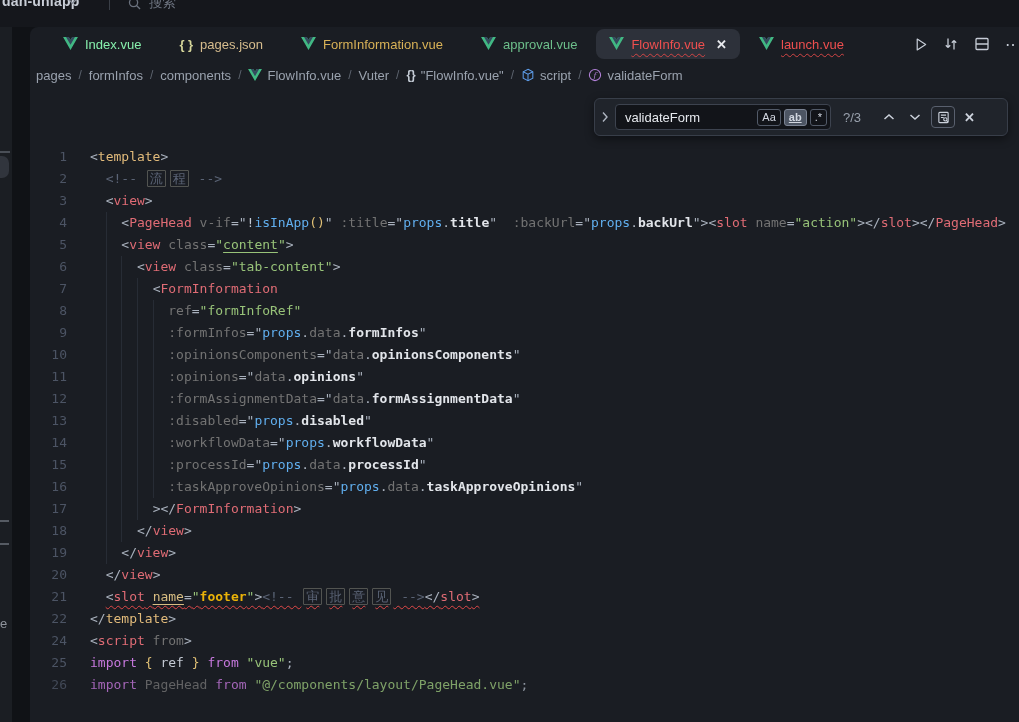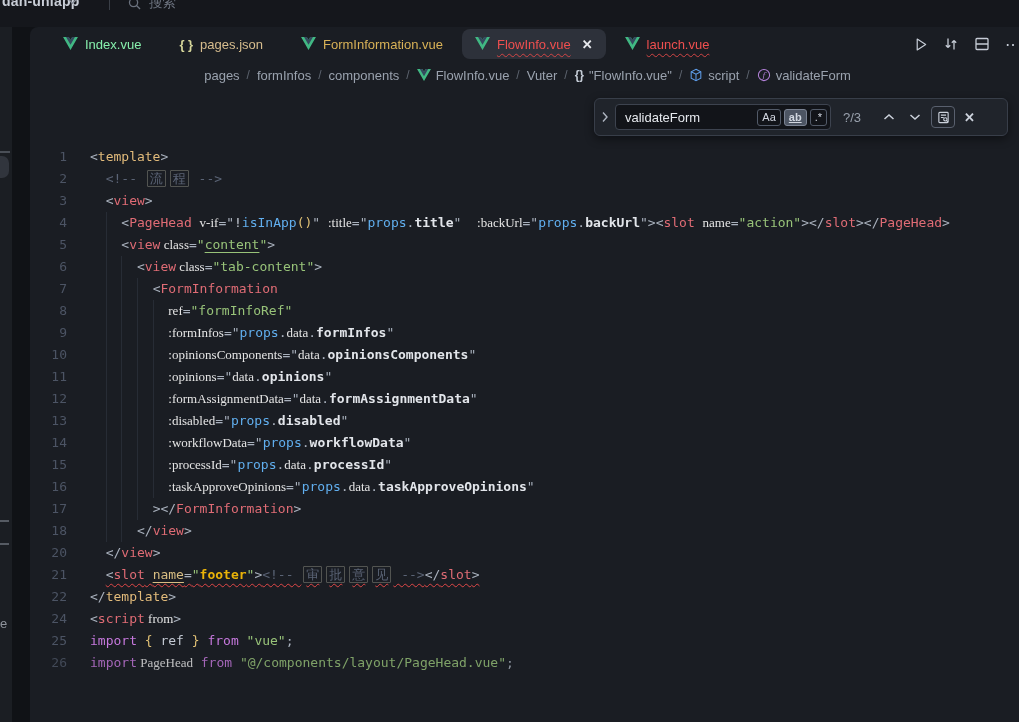--- a/index.html
+++ b/index.html
@@ -29,21 +29,21 @@
   .tab { display:flex; align-items:center; gap:7px; padding:0 19px; height:34px; font-size:13px; cursor:pointer; white-space:nowrap; }
   .tab.active { background:#2d313a; border-radius:8px; height:30px; padding:0 13px; }
   .tab-label.err { text-decoration:underline; text-decoration-style:wavy; text-decoration-color:#d24545; text-decoration-thickness:1px; text-underline-offset:4px; text-decoration-skip-ink:none; }
   .tab-close { color:#e8eaee; font-weight:700; font-size:13px; margin-left:4px; }
   .json-braces { color:#d6d69a; font-weight:700; font-size:13px; }
   .actions { margin-left:auto; display:flex; align-items:center; gap:15px; padding-right:2px; }
   .act { color:#c6ccd6; display:flex; align-items:center; }
   .act-more { font-size:16px; color:#c6ccd6; letter-spacing:1px; width:12px; overflow:hidden; }
 
   
-  .breadcrumb { display:flex; align-items:center; height:28px; padding-left:6px; font-size:13px; color:#9aa2ae; white-space:nowrap;justify-content:center; }
+  .breadcrumb { display:flex; align-items:center; height:28px; padding-left:6px; font-size:13px; color:#9aa2ae; white-space:nowrap; }
   .bc-item { display:flex; align-items:center; gap:5px; cursor:pointer; }
   .bc-sep { color:#5d646f; margin:0 7px; font-size:12px; }
 
   
   .find { position:absolute; top:71px; right:11px; width:414px; height:38px; background:#20242b; border:1px solid #383e49; border-radius:6px; box-shadow:0 3px 10px rgba(0,0,0,.45); display:flex; align-items:center; z-index:5; }
   .find-expand { width:20px; display:flex; justify-content:center; color:#aeb5c0; }
   .find-input-wrap { display:flex; align-items:center; width:216px; height:26px; background:#121419; border:1px solid #3d434f; border-radius:4px; }
   .find-input { flex:1; min-width:0; background:transparent; border:none; outline:none; color:#e6e9ee; font-size:13px; padding:0 6px 0 9px; font-family:"Liberation Sans",sans-serif; }
   .toggle { border:1px solid #525a68; border-radius:3px; color:#d2d7e0; font-size:11px; padding:1px 4px; margin-right:3px; cursor:pointer; line-height:13px; }
   .toggle.on { background:#4d5563; border-color:#7a8292; text-decoration:underline; font-weight:700; }
@@ -51,21 +51,21 @@
   .find-btn { color:#ccd2dc; margin-left:6px; display:flex; align-items:center; cursor:pointer; }
   .find-sel { border:1px solid #59606e; border-radius:4px; width:24px; height:22px; justify-content:center; margin-left:10px; }
   .find-close { font-size:13px; font-weight:700; margin-left:9px; margin-right:8px; }
 
   
   .code { position:absolute; left:0; top:62px; right:0; bottom:0; padding-top:57px; font-family:"DejaVu Sans Mono", monospace; font-size:13px; }
   .row { position:relative; height:22px; line-height:22px; white-space:pre; }
   .ln { display:inline-block; width:37px; text-align:right; color:#4c5464; margin-right:23px; }
   .guide { position:absolute; top:0; width:1px; height:22px; background:#272c35; }
   .tk-p { color:#a9b1bd; } .tk-t { color:#e06c75;margin-top:11px; } .tk-tm { color:#e2bb7b; }
-  .tk-a { color:#e5e5e5;font-family:Liberation Serif, serif; } .tk-s { color:#98c379; }
+  .tk-a { color:#737373; } .tk-s { color:#98c379; }
   .tk-su { color:#98c379; text-decoration:underline; text-underline-offset:3px; }
   .tk-sb { color:#eab308; font-weight:700; }
   .tk-au { color:#d8bd82; text-decoration:underline; text-underline-offset:3px; }
   .tk-b { color:#61afef; } .tk-m { color:#e2e5ea; font-weight:700; }
   .tk-c { color:#5a6375; } .tk-k { color:#c678dd; } .tk-y { color:#e0c075; } .tk-w { color:#c3c9d3; }
   .cjc { border:1px solid rgba(190,190,170,.35); border-radius:1px; margin:0 2px; padding:0 2px; }
   .sqwrap { text-decoration:underline; text-decoration-style:wavy; text-decoration-color:#e04848; text-decoration-thickness:1px; text-underline-offset:4px; text-decoration-skip-ink:none; }
   .row.dim { opacity:.8; }
 </style>
 </head>
@@ -108,20 +108,27 @@
         <div class="tab">
           <span class="json-braces">{ }</span>
           <span class="tab-label" style="color:#d7bd8e">pages.json</span>
         </div>
         <div class="tab">
           <svg width="15" height="13.05" viewBox="0 0 24 21">
             <path fill="#41b883" d="M14.8 0L12 4.8 9.2 0H0l12 20.8L24 0z"></path>
             <path fill="#35495e" d="M14.8 0L12 4.8 9.2 0H4.8L12 12.5 19.2 0z"></path>
           </svg>
           <span class="tab-label" style="color:#d9b257">FormInformation.vue</span>
+        </div>
+        <div class="tab">
+          <svg width="15" height="13.05" viewBox="0 0 24 21">
+            <path fill="#41b883" d="M14.8 0L12 4.8 9.2 0H0l12 20.8L24 0z"></path>
+            <path fill="#35495e" d="M14.8 0L12 4.8 9.2 0H4.8L12 12.5 19.2 0z"></path>
+          </svg>
+          <span class="tab-label" style="color:#6dbf8b">approval.vue</span>
         </div>
         <div class="tab active">
           <svg width="15" height="13.05" viewBox="0 0 24 21">
             <path fill="#41b883" d="M14.8 0L12 4.8 9.2 0H0l12 20.8L24 0z"></path>
             <path fill="#35495e" d="M14.8 0L12 4.8 9.2 0H4.8L12 12.5 19.2 0z"></path>
           </svg>
           <span class="tab-label err" style="color:#ef4f4f">FlowInfo.vue</span>
           <span class="tab-close">✕</span>
         </div>
         <div class="tab">
@@ -247,20 +254,21 @@
       <div class="row"><div class="guide" style="left: calc(2ch + 60px);"></div><div class="guide" style="left: calc(4ch + 60px);"></div><div class="guide" style="left: calc(6ch + 60px);"></div><div class="guide" style="left: calc(8ch + 60px);"></div><span class="ln">9</span>          <span class="tk-a">:formInfos</span><span class="tk-p">="</span><span class="tk-b">props</span><span class="tk-p">.</span><span class="tk-a">data</span><span class="tk-p">.</span><span class="tk-m">formInfos</span><span class="tk-p">"</span></div>
       <div class="row"><div class="guide" style="left: calc(2ch + 60px);"></div><div class="guide" style="left: calc(4ch + 60px);"></div><div class="guide" style="left: calc(6ch + 60px);"></div><div class="guide" style="left: calc(8ch + 60px);"></div><span class="ln">10</span>          <span class="tk-a">:opinionsComponents</span><span class="tk-p">="</span><span class="tk-a">data</span><span class="tk-p">.</span><span class="tk-m">opinionsComponents</span><span class="tk-p">"</span></div>
       <div class="row"><div class="guide" style="left: calc(2ch + 60px);"></div><div class="guide" style="left: calc(4ch + 60px);"></div><div class="guide" style="left: calc(6ch + 60px);"></div><div class="guide" style="left: calc(8ch + 60px);"></div><span class="ln">11</span>          <span class="tk-a">:opinions</span><span class="tk-p">="</span><span class="tk-a">data</span><span class="tk-p">.</span><span class="tk-m">opinions</span><span class="tk-p">"</span></div>
       <div class="row"><div class="guide" style="left: calc(2ch + 60px);"></div><div class="guide" style="left: calc(4ch + 60px);"></div><div class="guide" style="left: calc(6ch + 60px);"></div><div class="guide" style="left: calc(8ch + 60px);"></div><span class="ln">12</span>          <span class="tk-a">:formAssignmentData</span><span class="tk-p">="</span><span class="tk-a">data</span><span class="tk-p">.</span><span class="tk-m">formAssignmentData</span><span class="tk-p">"</span></div>
       <div class="row"><div class="guide" style="left: calc(2ch + 60px);"></div><div class="guide" style="left: calc(4ch + 60px);"></div><div class="guide" style="left: calc(6ch + 60px);"></div><div class="guide" style="left: calc(8ch + 60px);"></div><span class="ln">13</span>          <span class="tk-a">:disabled</span><span class="tk-p">="</span><span class="tk-b">props</span><span class="tk-p">.</span><span class="tk-m">disabled</span><span class="tk-p">"</span></div>
       <div class="row"><div class="guide" style="left: calc(2ch + 60px);"></div><div class="guide" style="left: calc(4ch + 60px);"></div><div class="guide" style="left: calc(6ch + 60px);"></div><div class="guide" style="left: calc(8ch + 60px);"></div><span class="ln">14</span>          <span class="tk-a">:workflowData</span><span class="tk-p">="</span><span class="tk-b">props</span><span class="tk-p">.</span><span class="tk-m">workflowData</span><span class="tk-p">"</span></div>
       <div class="row"><div class="guide" style="left: calc(2ch + 60px);"></div><div class="guide" style="left: calc(4ch + 60px);"></div><div class="guide" style="left: calc(6ch + 60px);"></div><div class="guide" style="left: calc(8ch + 60px);"></div><span class="ln">15</span>          <span class="tk-a">:processId</span><span class="tk-p">="</span><span class="tk-b">props</span><span class="tk-p">.</span><span class="tk-a">data</span><span class="tk-p">.</span><span class="tk-m">processId</span><span class="tk-p">"</span></div>
       <div class="row"><div class="guide" style="left: calc(2ch + 60px);"></div><div class="guide" style="left: calc(4ch + 60px);"></div><div class="guide" style="left: calc(6ch + 60px);"></div><div class="guide" style="left: calc(8ch + 60px);"></div><span class="ln">16</span>          <span class="tk-a">:taskApproveOpinions</span><span class="tk-p">="</span><span class="tk-b">props</span><span class="tk-p">.</span><span class="tk-a">data</span><span class="tk-p">.</span><span class="tk-m">taskApproveOpinions</span><span class="tk-p">"</span></div>
       <div class="row"><div class="guide" style="left: calc(2ch + 60px);"></div><div class="guide" style="left: calc(4ch + 60px);"></div><div class="guide" style="left: calc(6ch + 60px);"></div><span class="ln">17</span>        <span class="tk-p">&gt;&lt;/</span><span class="tk-t">FormInformation</span><span class="tk-p">&gt;</span></div>
       <div class="row"><div class="guide" style="left: calc(2ch + 60px);"></div><div class="guide" style="left: calc(4ch + 60px);"></div><span class="ln">18</span>      <span class="tk-p">&lt;/</span><span class="tk-t">view</span><span class="tk-p">&gt;</span></div>
+      <div class="row"><div class="guide" style="left: calc(2ch + 60px);"></div><span class="ln">19</span>    <span class="tk-p">&lt;/</span><span class="tk-t">view</span><span class="tk-p">&gt;</span></div>
       <div class="row"><span class="ln">20</span>  <span class="tk-p">&lt;/</span><span class="tk-t">view</span><span class="tk-p">&gt;</span></div>
       <div class="row"><span class="ln">21</span>  <span class="sqwrap"><span class="tk-p">&lt;</span><span class="tk-t">slot</span><span class="tk-w"> </span><span class="tk-au">name</span><span class="tk-p">=</span><span class="tk-s">"</span><span class="tk-sb">footer</span><span class="tk-s">"</span><span class="tk-p">&gt;</span><span class="tk-c">&lt;!-- </span><span class="tk-c cjc">审</span><span class="tk-c cjc">批</span><span class="tk-c cjc">意</span><span class="tk-c cjc">见</span><span class="tk-c"> --&gt;</span><span class="tk-p">&lt;/</span><span class="tk-t">slot</span><span class="tk-p">&gt;</span></span></div>
       <div class="row"><span class="ln">22</span><span class="tk-p">&lt;/</span><span class="tk-tm">template</span><span class="tk-p">&gt;</span></div>
       <div class="row"><span class="ln">24</span><span class="tk-p">&lt;</span><span class="tk-t">script</span><span class="tk-a"> from</span><span class="tk-p">&gt;</span></div>
       <div class="row"><span class="ln">25</span><span class="tk-k">import</span><span class="tk-y"> {</span><span class="tk-w"> ref</span><span class="tk-y"> }</span><span class="tk-k"> from</span><span class="tk-w"> </span><span class="tk-s">"vue"</span><span class="tk-p">;</span></div>
       <div class="row dim"><span class="ln">26</span><span class="tk-k">import</span><span class="tk-a"> PageHead</span><span class="tk-k"> from</span><span class="tk-w"> </span><span class="tk-s">"@/components/layout/PageHead.vue"</span><span class="tk-p">;</span></div>
     </div>
 </div>
 
 </body></html>

